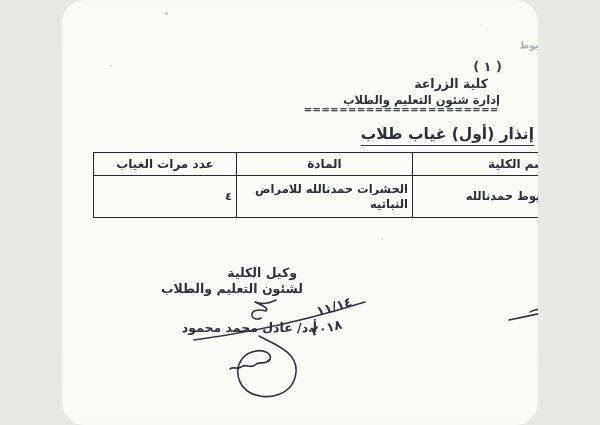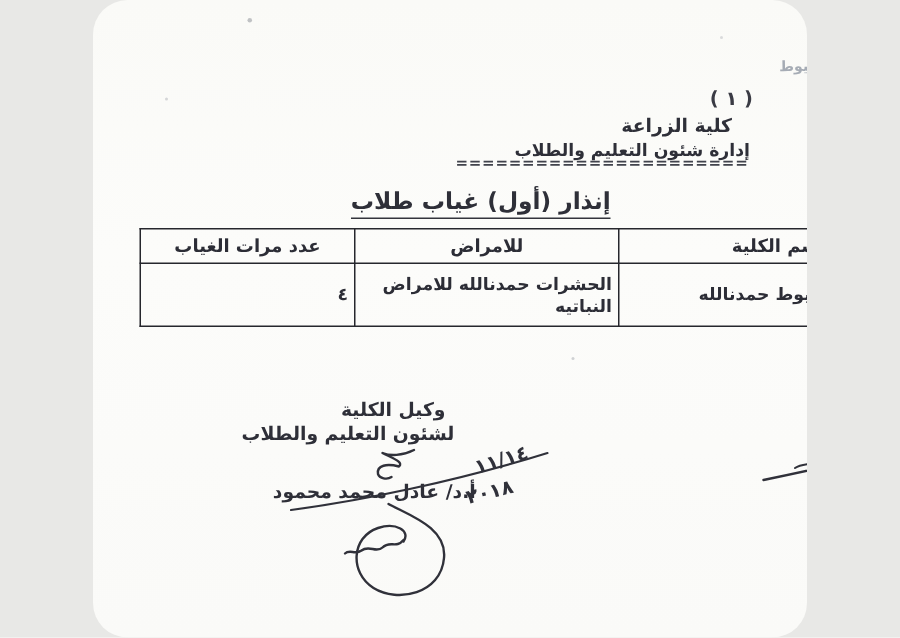--- a/index.html
+++ b/index.html
@@ -46,21 +46,20 @@
   }
   .separator{
     right:39px; top:104px;
     font-size:10px; font-weight:bold; color:#41434c;
     letter-spacing:0.5px;
   }
 
   
   .doc-title{
     left:0; right:4px; top:124px;
-    text-align:center;
     margin-left:45px;
   }
   .doc-title span{
     display:inline-block;
     font-size:15.5px; font-weight:bold;
     border-bottom:1.6px solid #33343c;
     padding-bottom:2px;
   }
 
   
@@ -126,21 +125,21 @@
 
   <table class="absence">
     <colgroup>
       <col class="c-name">
         <col class="c-subject">
         <col class="c-count">
     </colgroup>
     <thead>
       <tr>
         <th>اسم الكلية</th>
-        <th>للامراض</th>
+        <th>المادة</th>
         <th>عدد مرات الغياب</th>
       </tr>
     </thead>
     <tbody>
       <tr>
         <td>عبدالرحمن اسيوط حمدنالله</td>
         <td>الحشرات حمدنالله للامراض النباتيه</td>
         <td class="count-cell">٤</td>
       </tr>
     </tbody>

